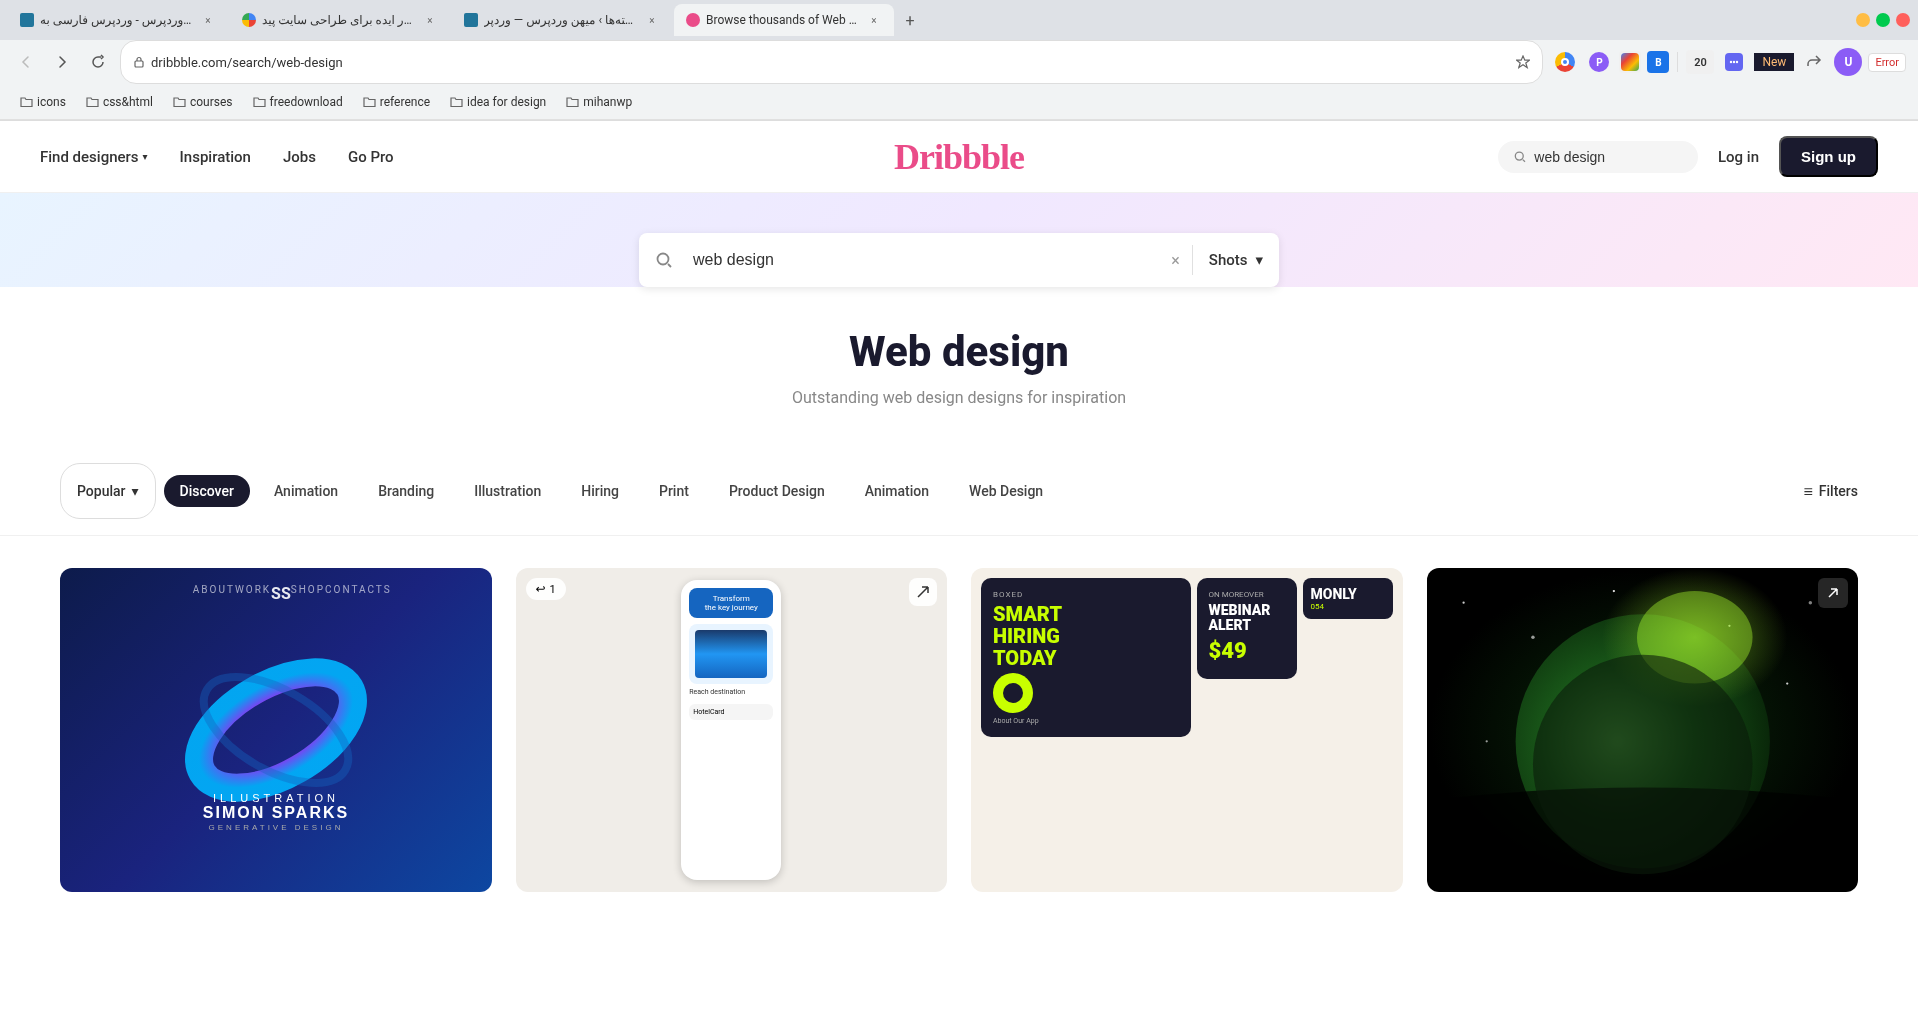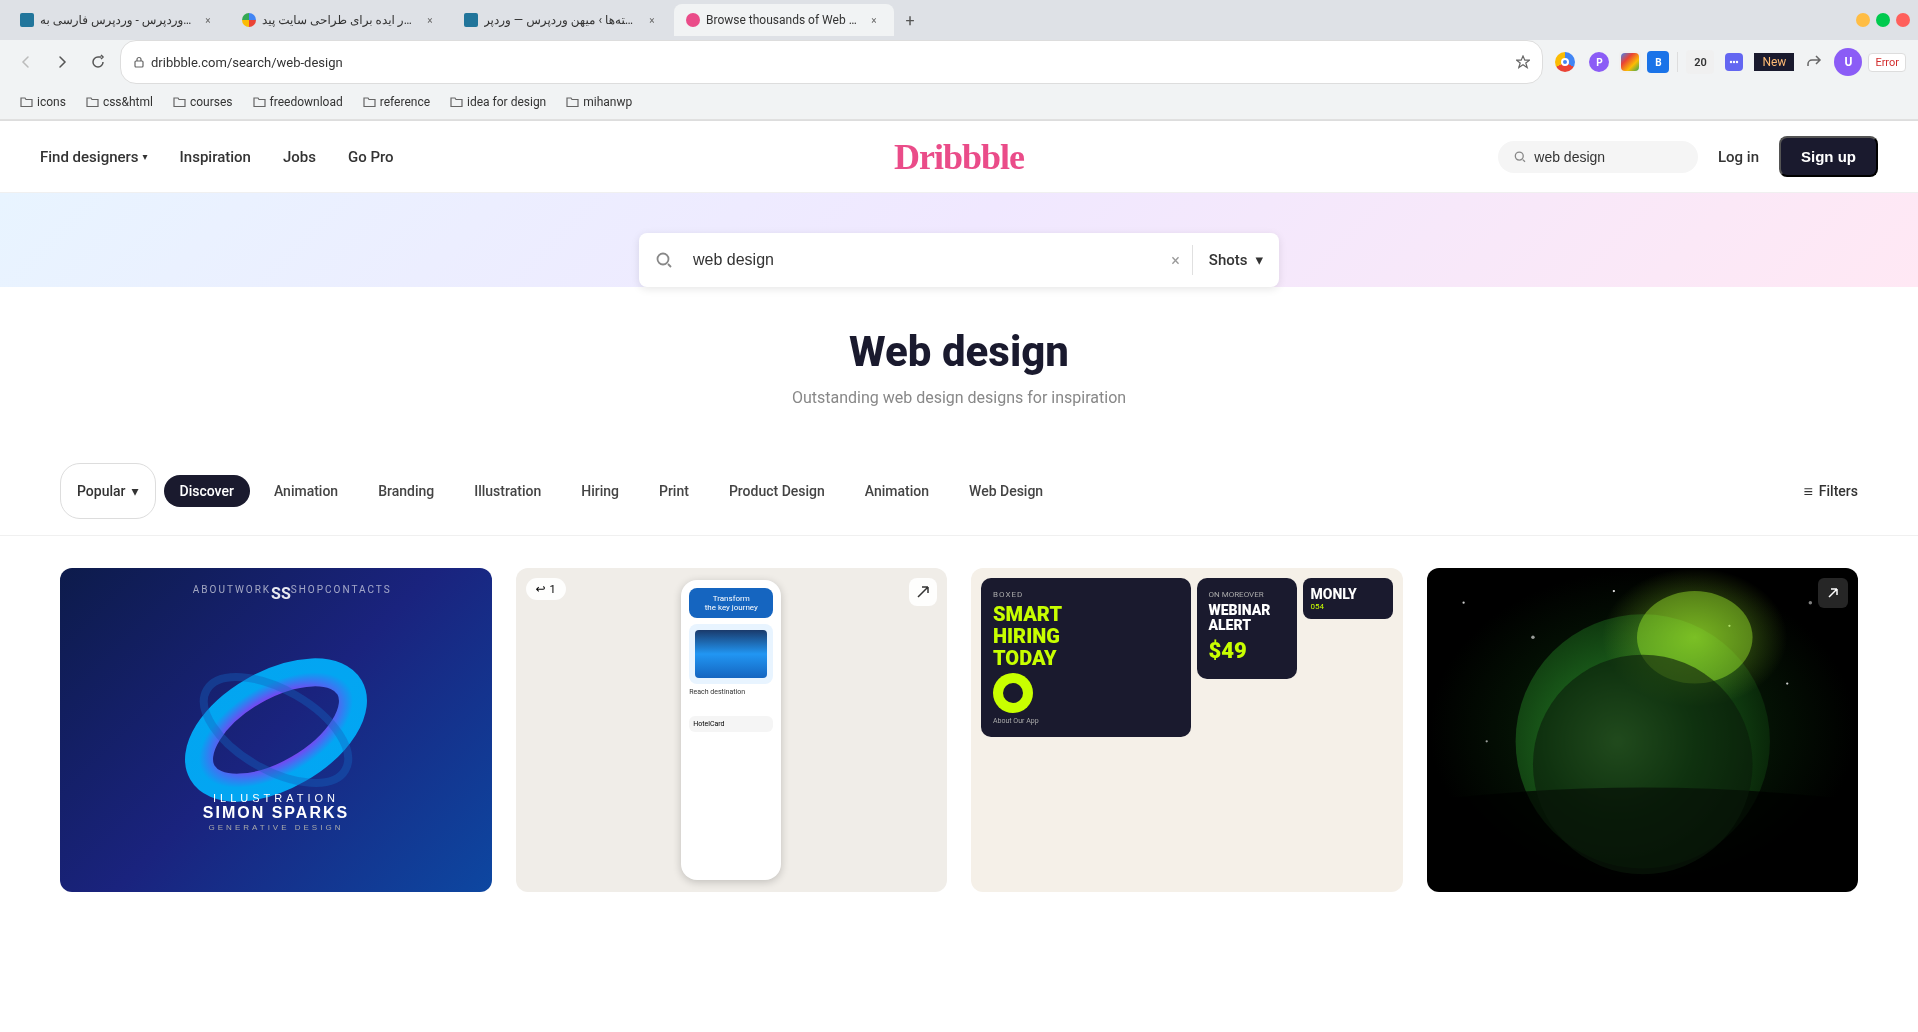--- a/index.html
+++ b/index.html
@@ -358,21 +358,21 @@
     <div class="shot-card shot-website" style="min-height:280px;background:#f0ede8;">
       <div class="shot-inner" style="gap:8px;padding:12px;align-items:flex-start;">
 
 
         <div style="width:100px;background:#fff;border-radius:16px;height:100%;padding:8px;box-shadow:0 2px 8px rgba(0,0,0,0.2);overflow:hidden;position:relative;">
           <div style="background:#1565c0;color:#fff;border-radius:8px;padding:6px;font-size:8px;margin-bottom:6px;text-align:center;">Transform<br>the key journey</div>
           <div style="background:#e8f4ff;border-radius:8px;padding:6px;height:60px;overflow:hidden;">
             <div style="width:100%;height:100%;background:linear-gradient(180deg,#1a3a6b 0%,#2196f3 50%,#1565c0 100%);border-radius:4px;"></div>
           </div>
           <div style="font-size:7px;color:#333;margin-top:4px;">Reach destination</div>
-          <div style="background:#f5f5f5;border-radius:6px;padding:4px;font-size:7px;margin-top:20px;">HotelCard</div>
+          <div style="background:#f5f5f5;border-radius:6px;padding:4px;font-size:7px;margin-top:8px;">HotelCard</div>
         </div>
       </div>
 
       <div style="position:absolute;top:10px;left:10px;background:rgba(255,255,255,0.9);border-radius:16px;padding:4px 10px;font-size:11px;display:flex;align-items:center;gap:4px;">
         <span style="font-size:12px;">↩</span>
         <span>1</span>
       </div>
       <div style="position:absolute;top:10px;right:10px;background:rgba(255,255,255,0.9);border-radius:8px;width:28px;height:28px;display:flex;align-items:center;justify-content:center;">
         <svg width="14" height="14" viewBox="0 0 14 14" fill="none" stroke="#333" stroke-width="1.5">
             <path d="M2 12L12 2M12 2H6M12 2v6"></path>

